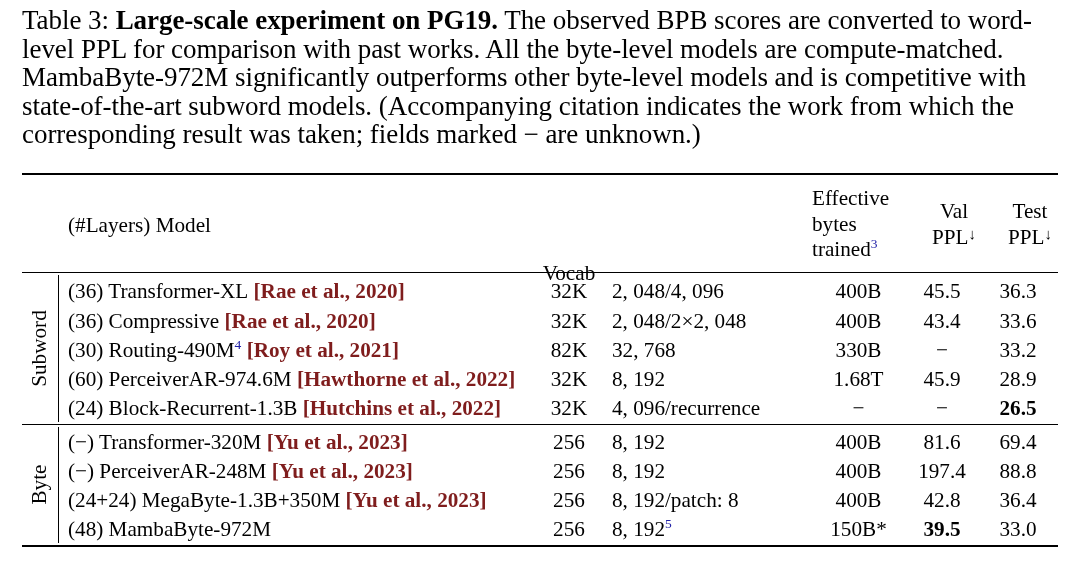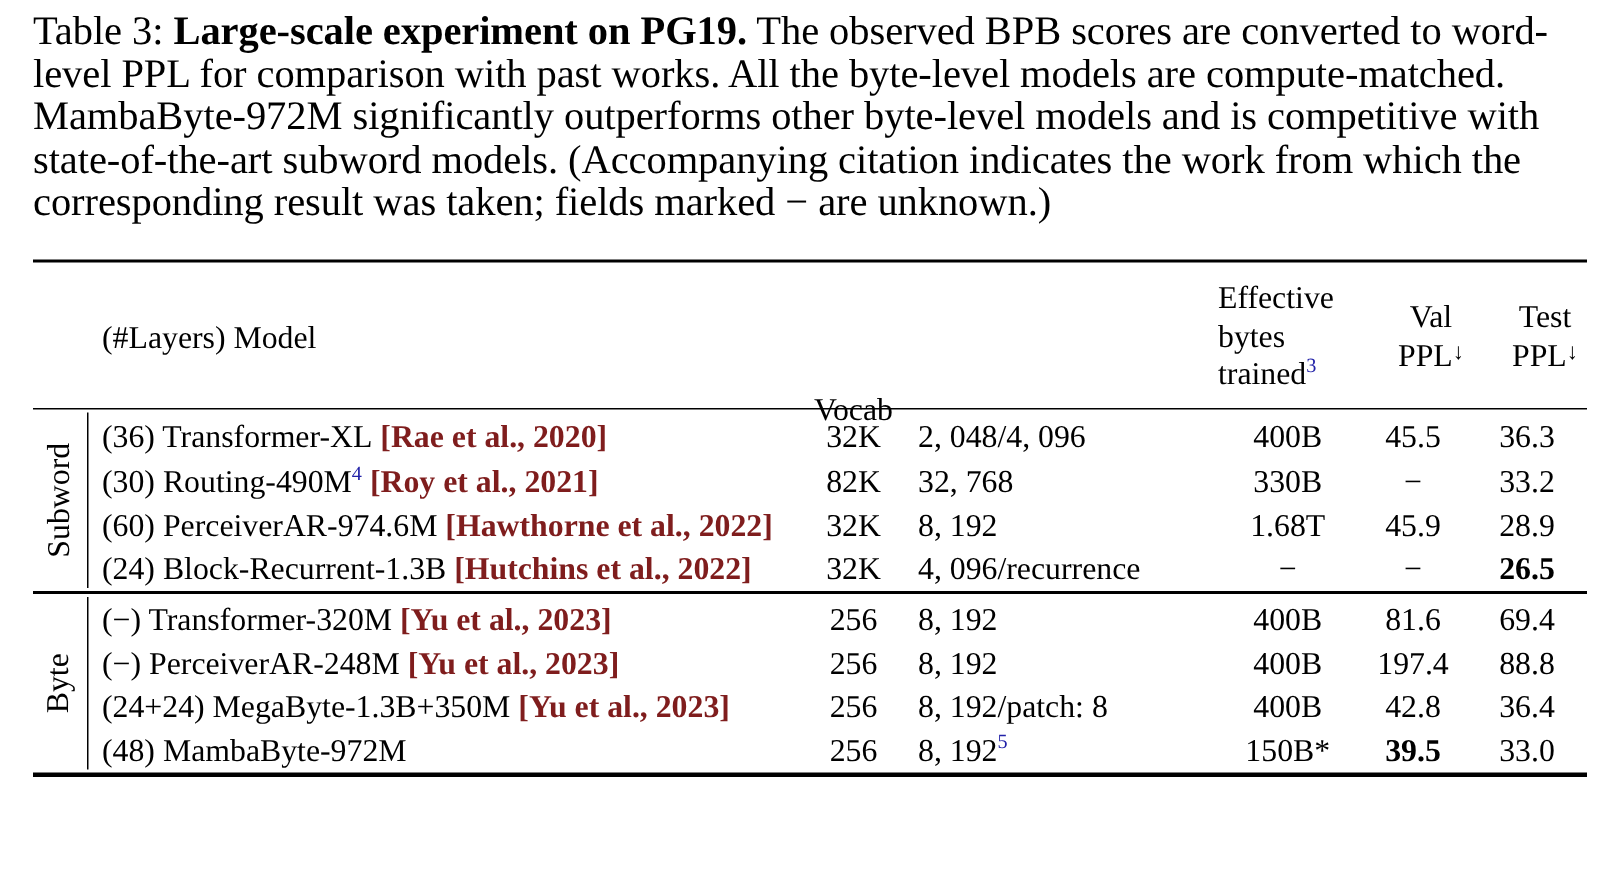--- a/index.html
+++ b/index.html
@@ -188,20 +188,28 @@
         <tbody>
             <tr>
               <td class="c-model"><span>(36) </span><span>Transformer-XL</span><span class="cite"> [Rae et al., 2020]</span></td>
               <td class="c-vocab">32K</td>
               <td class="c-ctx"><span>2, 048/4, 096</span></td>
               <td class="c-bytes">400B</td>
               <td class="c-val">45.5</td>
               <td class="c-test">36.3</td>
             </tr>
             <tr>
+              <td class="c-model"><span>(36) </span><span>Compressive</span><span class="cite"> [Rae et al., 2020]</span></td>
+              <td class="c-vocab">32K</td>
+              <td class="c-ctx"><span>2, 048/2×2, 048</span></td>
+              <td class="c-bytes">400B</td>
+              <td class="c-val">43.4</td>
+              <td class="c-test">33.6</td>
+            </tr>
+            <tr>
               <td class="c-model"><span>(30) </span><span>Routing-490M</span><span class="sup sup-link">4</span><span class="cite"> [Roy et al., 2021]</span></td>
               <td class="c-vocab">82K</td>
               <td class="c-ctx"><span>32, 768</span></td>
               <td class="c-bytes">330B</td>
               <td class="c-val">−</td>
               <td class="c-test">33.2</td>
             </tr>
             <tr>
               <td class="c-model"><span>(60) </span><span>PerceiverAR-974.6M</span><span class="cite"> [Hawthorne et al., 2022]</span></td>
               <td class="c-vocab">32K</td>

